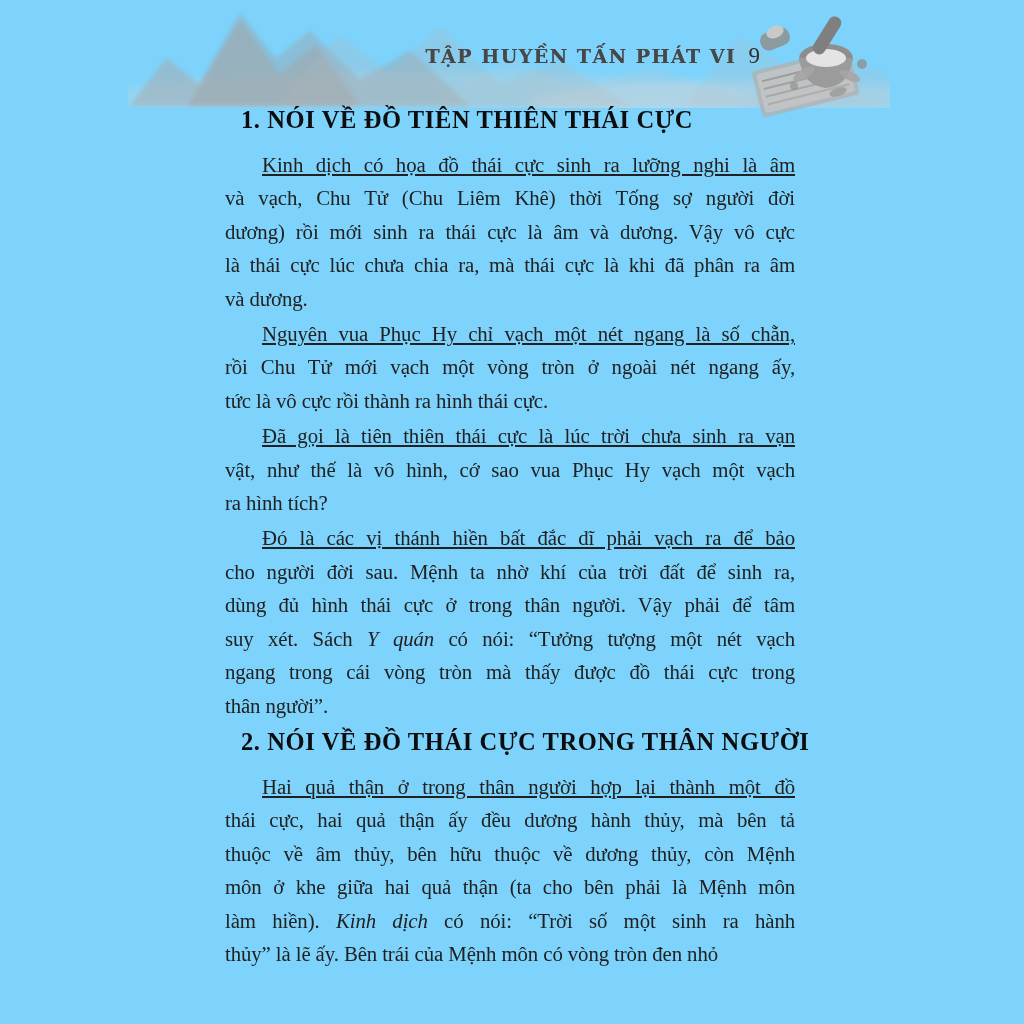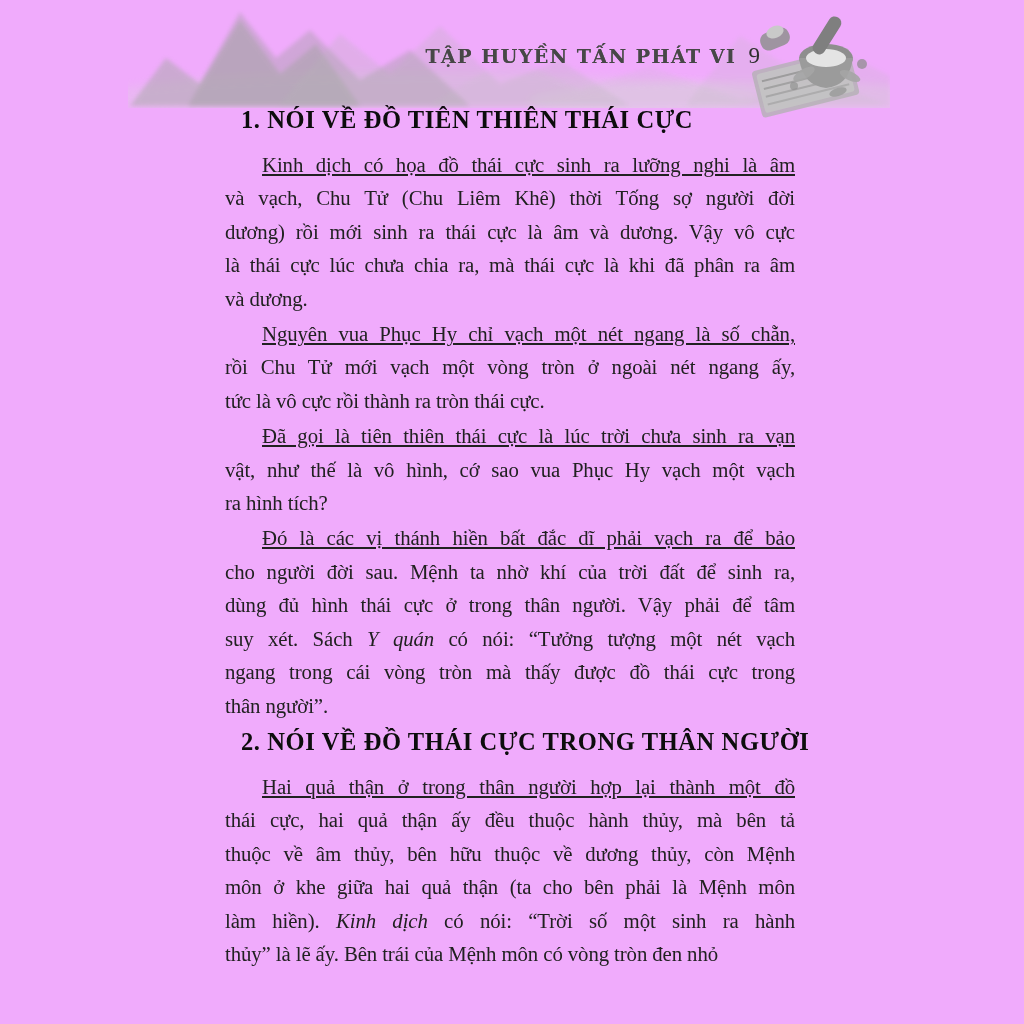--- a/index.html
+++ b/index.html
@@ -1,17 +1,17 @@
 <!DOCTYPE html>
 <html><head>
 <meta charset="utf-8">
 <style>
   html,body{margin:0;padding:0;background:#ffffff;}
   .page{
-    position:relative;width:1024px;height:1024px;background:#f0abfc;
+    position:relative;width:1024px;height:1024px;background:#7dd3fc;
     overflow:hidden;font-family:"Liberation Serif",serif;
   }
   
   .header-art{position:absolute;left:128px;top:6px;width:762px;height:102px;}
   .medicine-art{position:absolute;left:746px;top:6px;width:144px;height:112px;}
   .header-meta{
     position:absolute;left:430px;top:40px;width:330px;height:32px;
     display:flex;justify-content:flex-end;align-items:center;gap:6px;
   }
   .header-title{
@@ -97,39 +97,39 @@
       <div class="paragraph">
         <div class="line first"><span>Kinh dịch có họa đồ thái cực sinh ra lưỡng nghi là âm</span></div>
         <div class="line"><span>và vạch, Chu Tử (Chu Liêm Khê) thời Tống sợ người đời</span></div>
         <div class="line"><span>dương) rồi mới sinh ra thái cực là âm và dương. Vậy vô cực</span></div>
         <div class="line"><span>là thái cực lúc chưa chia ra, mà thái cực là khi đã phân ra âm</span></div>
         <div class="line last"><span>và dương.</span></div>
       </div>
       <div class="paragraph">
         <div class="line first"><span>Nguyên vua Phục Hy chỉ vạch một nét ngang là số chẵn,</span></div>
         <div class="line"><span>rồi Chu Tử mới vạch một vòng tròn ở ngoài nét ngang ấy,</span></div>
-        <div class="line last"><span>tức là vô cực rồi thành ra tròn thái cực.</span></div>
+        <div class="line last"><span>tức là vô cực rồi thành ra hình thái cực.</span></div>
       </div>
       <div class="paragraph">
         <div class="line first"><span>Đã gọi là tiên thiên thái cực là lúc trời chưa sinh ra vạn</span></div>
         <div class="line"><span>vật, như thế là vô hình, cớ sao vua Phục Hy vạch một vạch</span></div>
         <div class="line last"><span>ra hình tích?</span></div>
       </div>
       <div class="paragraph">
         <div class="line first"><span>Đó là các vị thánh hiền bất đắc dĩ phải vạch ra để bảo</span></div>
         <div class="line"><span>cho người đời sau. Mệnh ta nhờ khí của trời đất để sinh ra,</span></div>
         <div class="line"><span>dùng đủ hình thái cực ở trong thân người. Vậy phải để tâm</span></div>
         <div class="line"><span>suy xét. Sách </span><i>Y quán</i><span> có nói: “Tưởng tượng một nét vạch</span></div>
         <div class="line"><span>ngang trong cái vòng tròn mà thấy được đồ thái cực trong</span></div>
         <div class="line last"><span>thân người”.</span></div>
       </div>
       <div class="section-heading">2. NÓI VỀ ĐỒ THÁI CỰC TRONG THÂN NGƯỜI</div>
       <div class="paragraph">
         <div class="line first"><span>Hai quả thận ở trong thân người hợp lại thành một đồ</span></div>
-        <div class="line"><span>thái cực, hai quả thận ấy đều thuộc hành thủy, mà bên tả</span></div>
+        <div class="line"><span>thái cực, hai quả thận ấy đều dương hành thủy, mà bên tả</span></div>
         <div class="line"><span>thuộc về âm thủy, bên hữu thuộc về dương thủy, còn Mệnh</span></div>
         <div class="line"><span>môn ở khe giữa hai quả thận (ta cho bên phải là Mệnh môn</span></div>
         <div class="line"><span>làm hiền). </span><i>Kinh dịch</i><span> có nói: “Trời số một sinh ra hành</span></div>
         <div class="line last"><span>thủy” là lẽ ấy. Bên trái của Mệnh môn có vòng tròn đen nhỏ</span></div>
       </div>
     </div>
 
 </div>
 
 </body></html>

